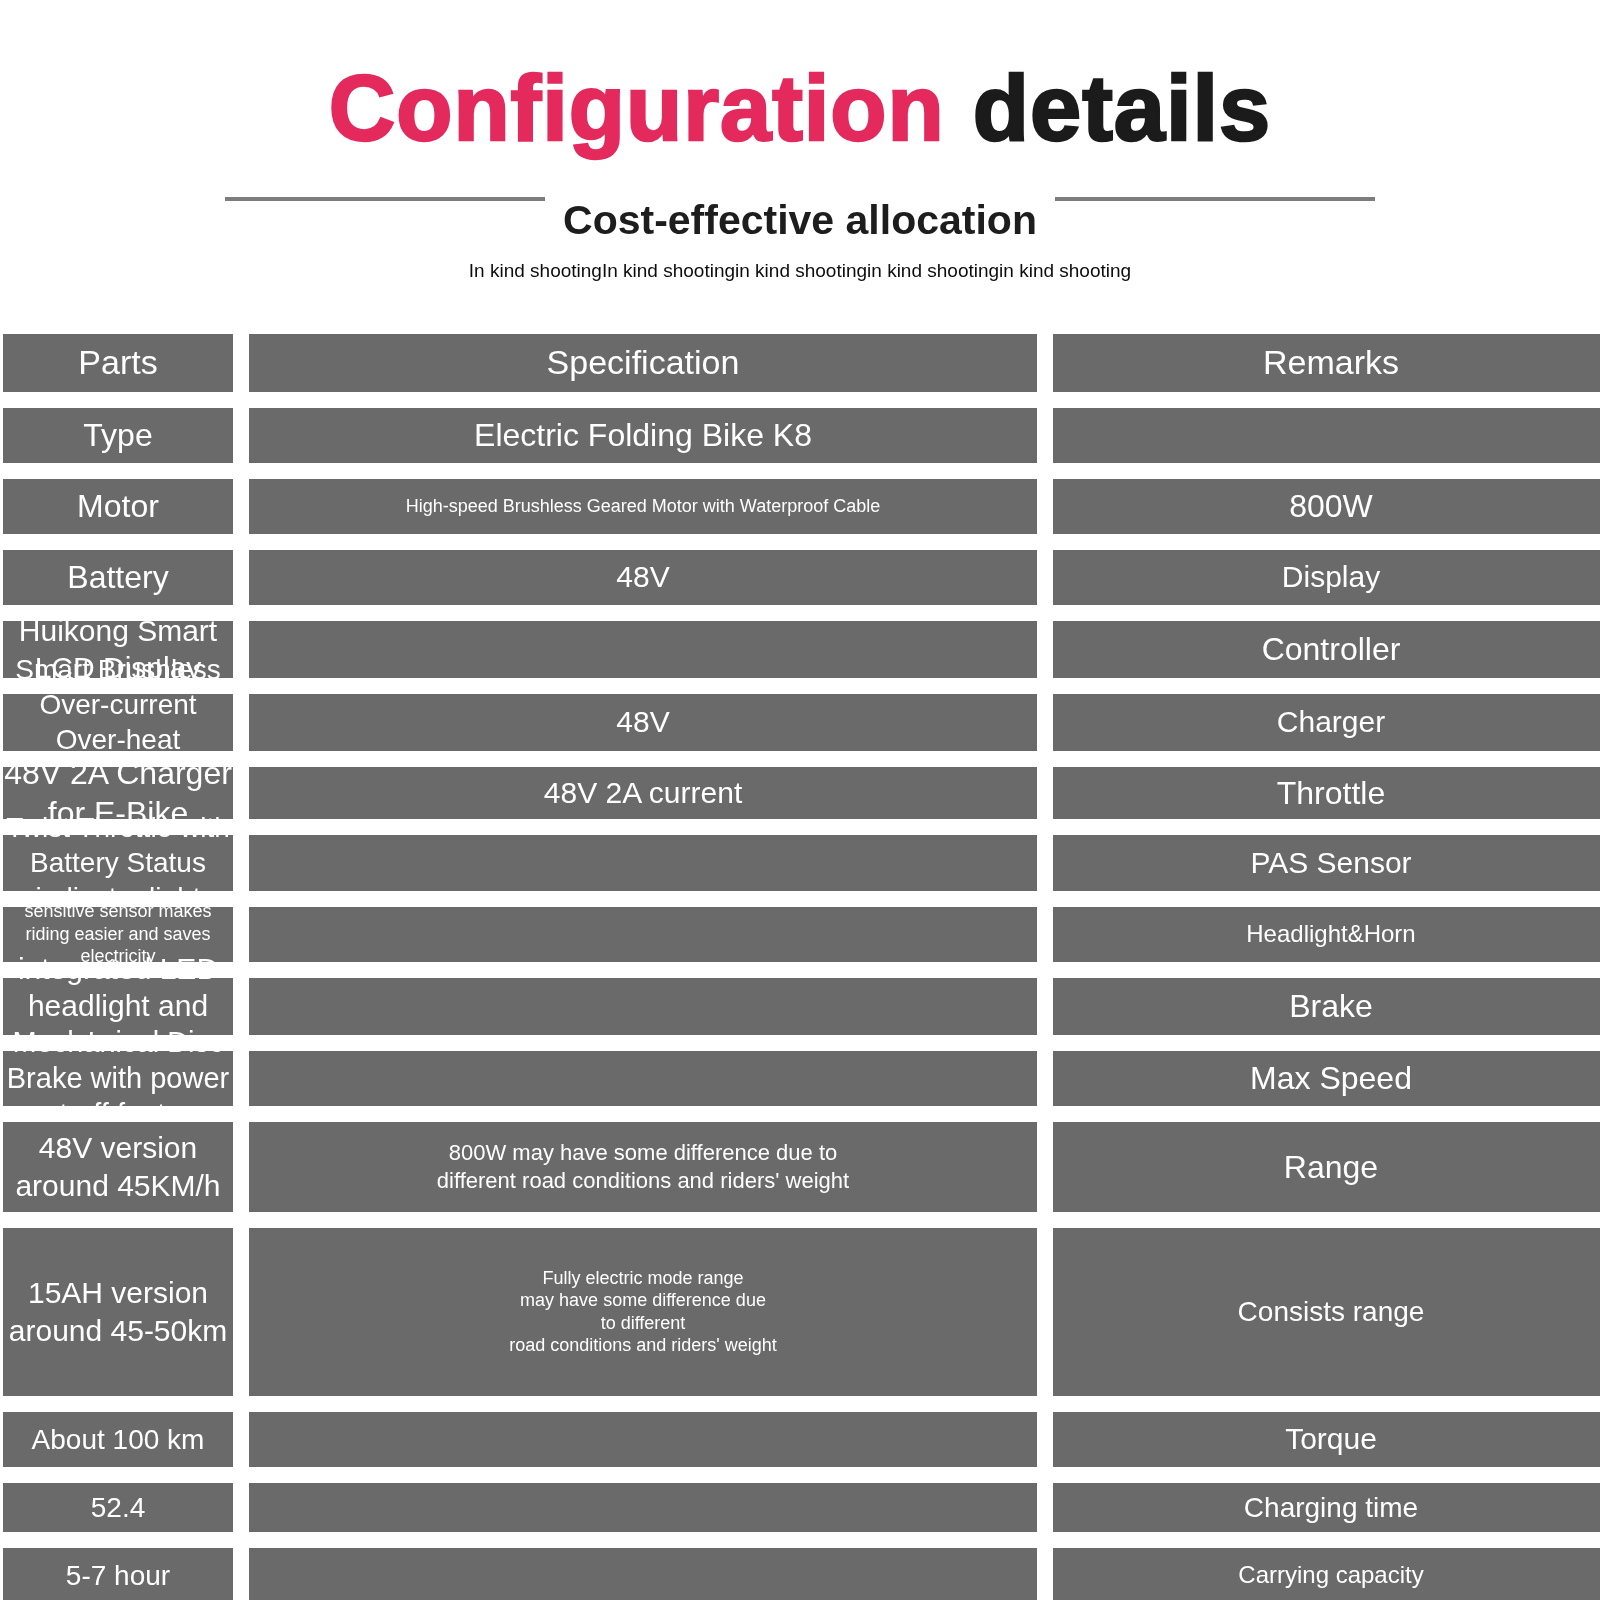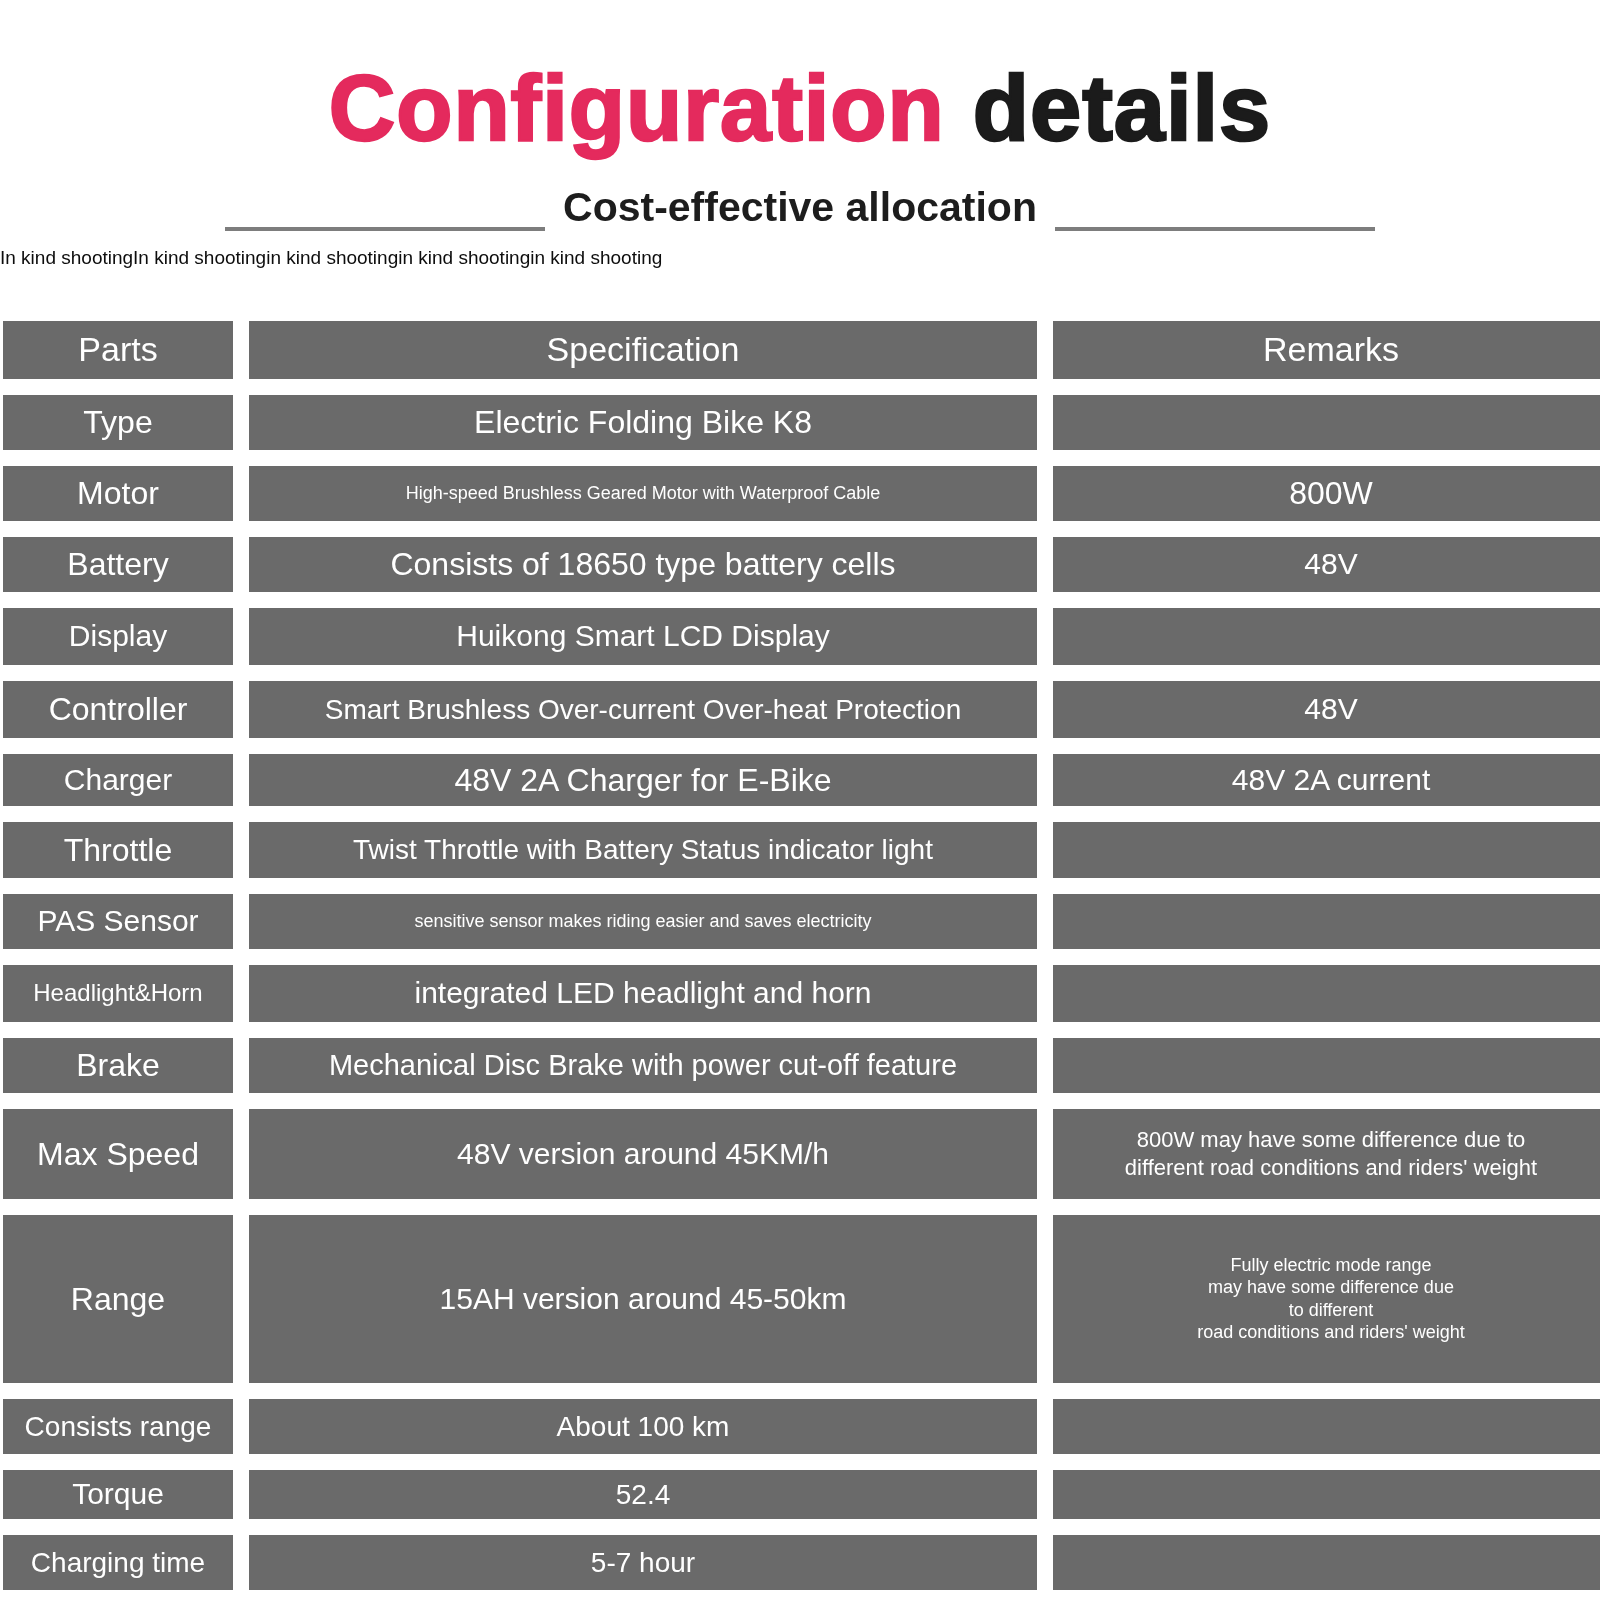--- a/index.html
+++ b/index.html
@@ -5,25 +5,25 @@
   html,body{margin:0;padding:0;background:#ffffff;width:1600px;height:1600px;overflow:hidden;
     font-family:"Liberation Sans",sans-serif;}
   .page{width:1600px;height:1600px;position:relative;}
 
   
   .title{margin:60px 0 16px 0;text-align:center;font-size:92px;line-height:1.05;font-weight:bold;
     letter-spacing:1px;white-space:nowrap;}
   .title .pink{color:var(--accent,#e42a5d);-webkit-text-stroke:2.5px var(--accent,#e42a5d);}
   .title .dark{color:var(--title-dark,#1b1b1b);-webkit-text-stroke:2.5px var(--title-dark,#1b1b1b);margin-left:28px;}
 
-  .subtitle-row{margin-top:27px;display:flex;align-items:flex-end;justify-content:center;gap:18px;}
+  .subtitle-row{margin-top:40px;display:flex;align-items:flex-start;justify-content:center;gap:18px;}
   .subtitle-row .rule{width:320px;height:4px;background:var(--rule-gray,#7d7d7d);}
   .subtitle{font-size:41px;font-weight:bold;color:#1d1d1d;letter-spacing:0px;}
 
-  .tagline{margin-top:16px;text-align:left;font-size:19px;color:#0d0d0d;}
+  .tagline{margin-top:16px;text-align:center;font-size:19px;color:#0d0d0d;}
 
   
   .grid{display:grid;grid-template-columns:230px 788px 556px;
     grid-template-rows:58px 55px 55px 55px 57px 57px 52px 56px 55px 57px 55px 90px 168px 55px 49px 55px 54px;
     gap:16px;margin:52px 0 0 3px;width:1436px;}
   .cell{background:var(--cell-bg,#6a6a6a);color:var(--cell-text,#ffffff);
     display:flex;align-items:center;justify-content:center;text-align:center;
     white-space:pre-line;line-height:1.25;}
   .fs22{font-size:22px;}
   .fs24{font-size:24px;}
@@ -57,21 +57,20 @@
 
     <div class="cell fs32">Type</div>
     <div class="cell fs32">Electric Folding Bike K8</div>
     <div class="cell fs30"></div>
 
     <div class="cell fs32">Motor</div>
     <div class="cell fs26">High-speed Brushless Geared Motor with Waterproof Cable</div>
     <div class="cell fs32">800W</div>
 
     <div class="cell fs32">Battery</div>
-    <div class="cell fs32">Consists of 18650 type battery cells</div>
     <div class="cell fs30">48V</div>
 
     <div class="cell fs30">Display</div>
     <div class="cell fs30">Huikong Smart LCD Display</div>
     <div class="cell fs30"></div>
 
     <div class="cell fs32">Controller</div>
     <div class="cell fs28">Smart Brushless Over-current Over-heat Protection</div>
     <div class="cell fs30">48V</div>
 

